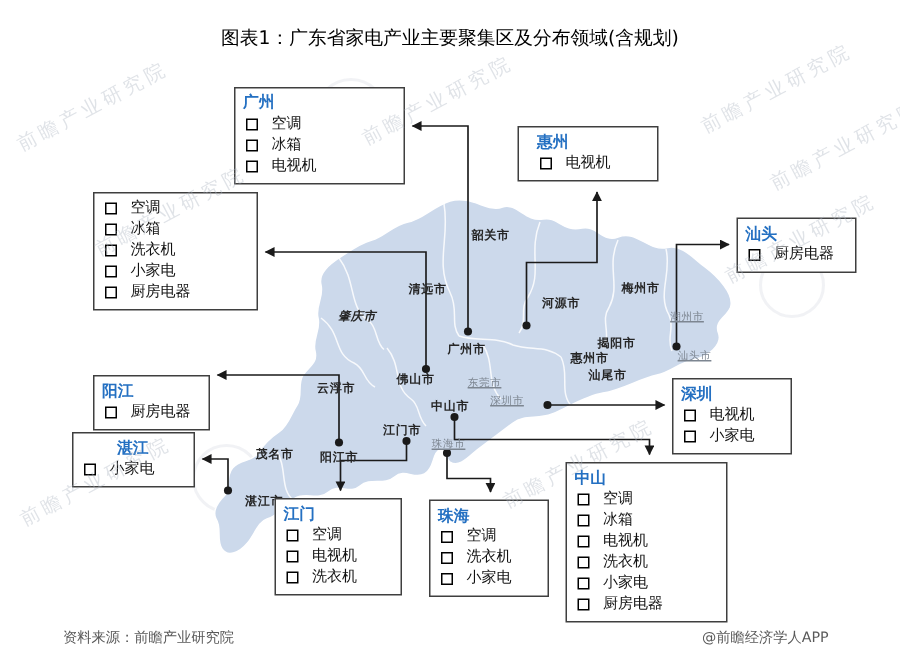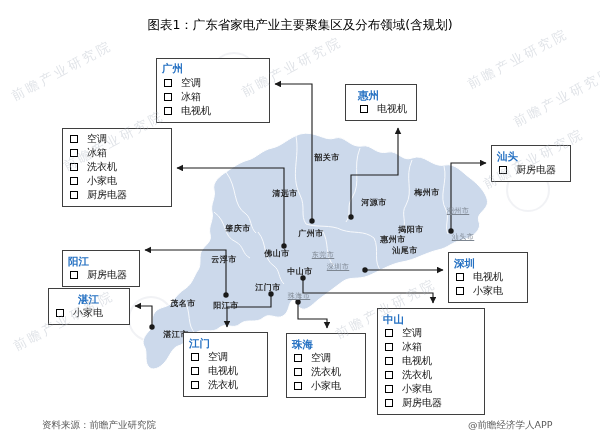--- a/index.html
+++ b/index.html
@@ -85,21 +85,21 @@
         <circle cx="298" cy="302" r="2.7" fill="#1a1a1a"></circle>
       </g>
   </svg>
 
   <div id="labels-layer">
       <span class="maplabel" style="left: 327px; top: 157px;">韶关市</span>
       <span class="maplabel" style="left: 285px; top: 193px;">清远市</span>
       <span class="maplabel" style="left: 427px; top: 192px;">梅州市</span>
       <span class="maplabel" style="left: 374px; top: 202px;">河源市</span>
       <span class="maplabel small" style="left: 458px; top: 211px;">潮州市</span>
-      <span class="maplabel" style="left: 238px; top: 228px;">肇庆市</span>
+      <span class="maplabel" style="left: 238px; top: 211px; font-style: italic;">肇庆市</span>
       <span class="maplabel" style="left: 311px; top: 233px;">广州市</span>
       <span class="maplabel" style="left: 350px; top: 239px; margin-left: 43px;">惠州市</span>
       <span class="maplabel" style="left: 411px; top: 229px;">揭阳市</span>
       <span class="maplabel small" style="left: 463px; top: 237px;">汕头市</span>
       <span class="maplabel" style="left: 405px; top: 250px;">汕尾市</span>
       <span class="maplabel" style="left: 224px; top: 259px;">云浮市</span>
       <span class="maplabel" style="left: 277px; top: 253px;">佛山市</span>
       <span class="maplabel small" style="left: 323px; top: 255px;">东莞市</span>
       <span class="maplabel" style="left: 300px; top: 271px;">中山市</span>
       <span class="maplabel small" style="left: 338px; top: 267px;">深圳市</span>
@@ -119,21 +119,21 @@
         </div>
         <div class="item">
           <span class="cb"></span>
           <span>冰箱</span>
         </div>
         <div class="item">
           <span class="cb"></span>
           <span>电视机</span>
         </div>
       </div>
-      <div class="callout" style="left: 345px; top: 84px; width: 72px; padding-left: 12px;">
+      <div class="callout" style="left: 345px; top: 84px; width: 94px; padding-left: 12px;">
         <span class="city" style="color: rgb(36, 112, 194);">惠州</span>
         <div class="item">
           <span class="cb"></span>
           <span>电视机</span>
         </div>
       </div>
       <div class="callout" style="left: 62px; top: 128px; width: 110px;">
         <div class="item">
           <span class="cb"></span>
           <span>空调</span>

